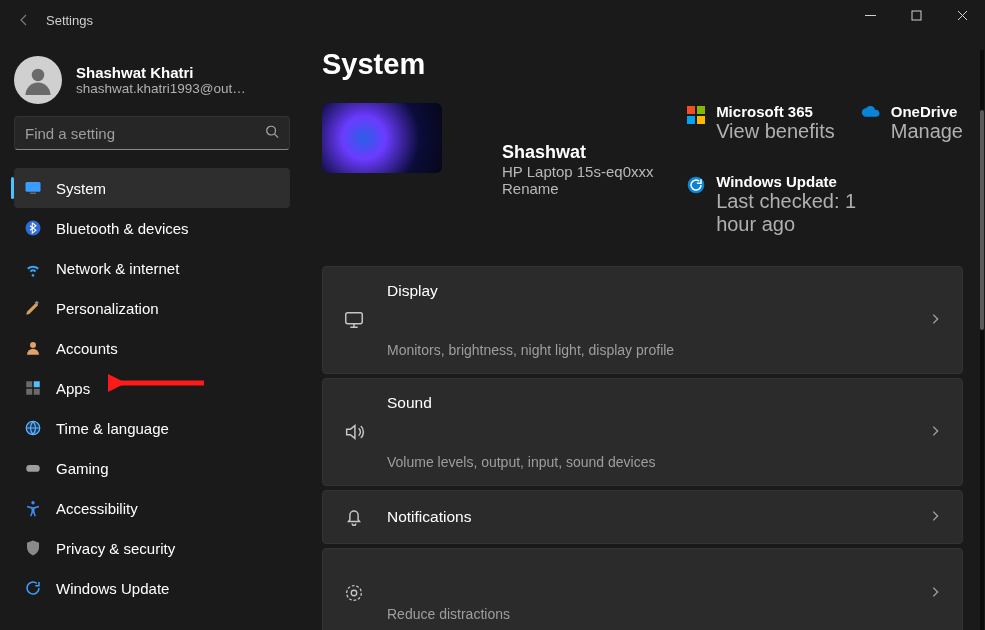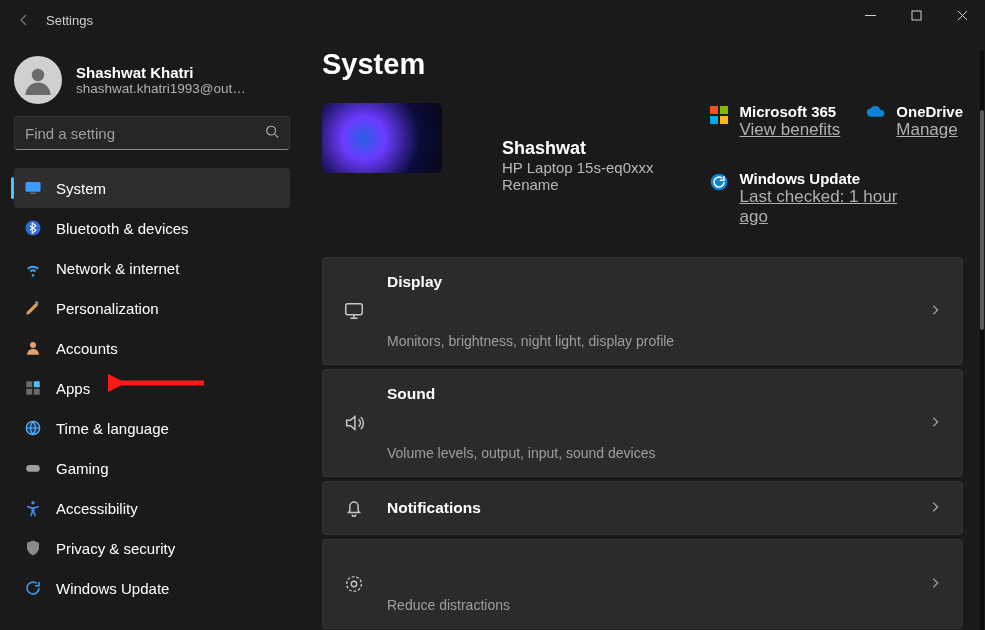--- a/index.html
+++ b/index.html
@@ -93,31 +93,31 @@
     .tiles-col {
       display: flex; flex-direction: column; gap: 30px; margin-left: auto;
       min-width: 0;
     }
     .tile-row { display: flex; gap: 26px; }
     .tile {
       display: flex; align-items: flex-start; gap: 10px; min-width: 0;
     }
     .tile-icon { flex: 0 0 20px; width: 20px; height: 20px; margin-top: 2px; }
     .tile-title { font-size: 15px; font-weight: 600; white-space: nowrap; }
-    .tile-sub { font-size: 17px; color: #b0b0b0; max-width: 168px; text-decoration: underline; }
+    .tile-sub { font-size: 20px; color: #b0b0b0; max-width: 168px; }
     
     .cards { display: flex; flex-direction: column; gap: 4px; position: relative; }
     .card {
       background: #2b2b2b; border: 1px solid #333; border-radius: 4px;
       padding: 15px 20px; display: flex; align-items: center; gap: 22px;
       cursor: default;
     }
     .card-icon { width: 22px; height: 22px; flex: 0 0 22px; opacity: .9; }
     .card-body { flex: 1; min-width: 0; }
-    .card-title { font-size: 15.5px; font-weight: 700; }
+    .card-title { font-size: 15.5px; font-weight: 400; }
     .card-sub { font-size: 14px; color: #9e9e9e; margin-top: 42px; }
     .card-chev { opacity: .7; }
     
     .annotation-arrow {
       position: absolute; left: 108px; top: 368px; z-index: 500;
       pointer-events: none;
     }
     
     .scroll-track {
       position: absolute; right: 1px; top: 50px; bottom: 0; width: 4px;

